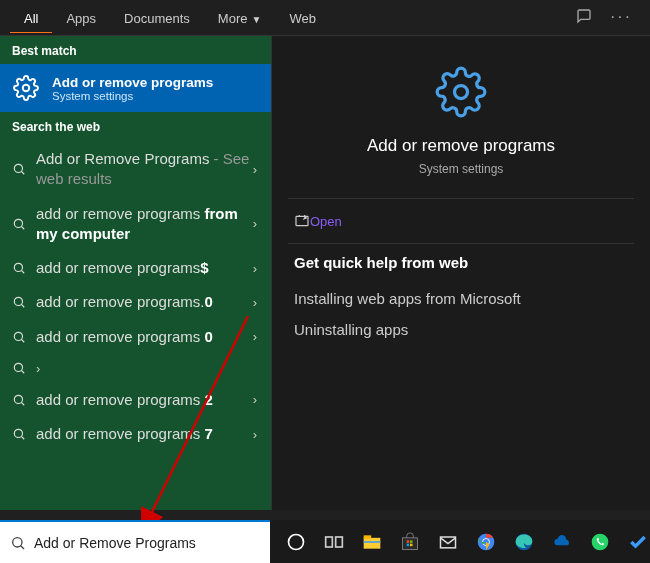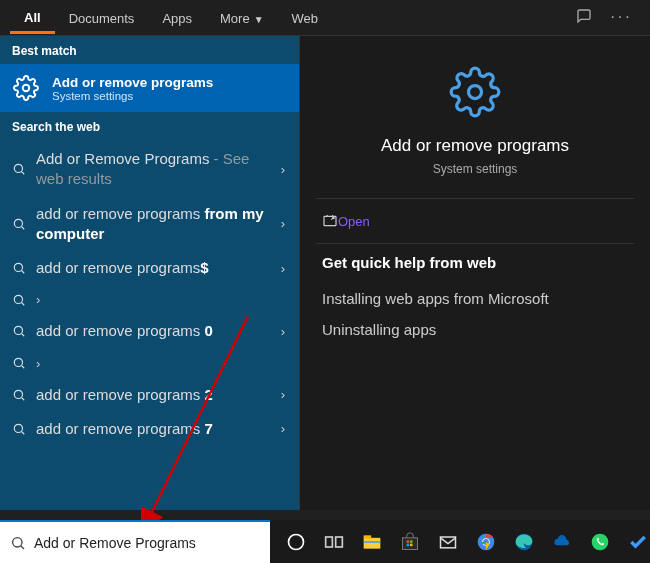--- a/index.html
+++ b/index.html
@@ -1,27 +1,27 @@
 <!DOCTYPE html>
 <html><head>
 <meta charset="utf-8">
 <style>
   * { margin: 0; padding: 0; box-sizing: border-box; font-family: "Segoe UI", -apple-system, sans-serif; }
   body { width: 650px; height: 563px; background: #202020; color: #fff; overflow: hidden; position: relative; }
 
   .tabs { display: flex; align-items: center; height: 36px; padding: 0 10px; background: #1f1f1f; border-bottom: 1px solid #333; }
   .tab { padding: 8px 14px 6px; font-size: 13px; color: #ccc; cursor: pointer; }
-  .tab.active { color: #fff; border-bottom: 3px solid #f97316; font-weight: 700; }
+  .tab.active { color: #fff; border-bottom: 1px solid #f97316; font-weight: 400; }
   .tab .chev { margin-left: 4px; font-size: 10px; }
   .tabs-right { margin-left: auto; display: flex; gap: 18px; padding-right: 8px; color: #aaa; }
   .tabs-right svg { width: 16px; height: 16px; }
 
   .main { display: flex; height: 474px; }
 
-  .left { width: 300px; background: #0c4a6e; border-right: 1px solid #333; overflow: hidden; }
+  .left { width: 272px; background: #14532d; border-right: 1px solid #333; overflow: hidden; }
   .section-label { font-size: 12px; font-weight: 600; color: #fff; padding: 8px 12px 6px; }
 
   .best-match { display: flex; align-items: center; gap: 12px; padding: 10px 12px; background: #0063b1; }
   .best-match .gear { width: 28px; height: 28px; display: flex; align-items: center; justify-content: center; }
   .best-match .gear svg { width: 26px; height: 26px; stroke: #fff; }
   .bm-title { font-size: 13.5px; font-weight: 600; color: #fff; }
   .bm-sub { font-size: 11.5px; color: #cfe6f8; }
 
   .web-list { padding: 2px 0; }
   .web-item { display: flex; align-items: center; padding: 7px 12px 7px 10px; cursor: pointer; }
@@ -54,22 +54,22 @@
   .searchbox input { border: none; outline: none; font-size: 14px; color: #222; flex: 1; background: transparent; }
   .tb-icons { display: flex; align-items: center; gap: 14px; padding-left: 14px; }
   .tb-icon { width: 24px; height: 24px; display: flex; align-items: center; justify-content: center; }
   .tb-icon svg, .tb-icon span { width: 20px; height: 20px; }
 </style>
 </head>
 <body>
 
 <div class="tabs">
   <div class="tab active">All</div>
+  <div class="tab">Apps</div>
   <div class="tab">Documents</div>
-  <div class="tab">Apps</div>
   <div class="tab"><span>More</span><span class="chev">▼</span></div>
   <div class="tab">Web</div>
   <div class="tabs-right">
     <span>
       <svg viewBox="0 0 24 24" fill="none" stroke="currentColor" stroke-width="2">
           <path d="M21 15a2 2 0 0 1-2 2H7l-4 4V5a2 2 0 0 1 2-2h14a2 2 0 0 1 2 2z"></path>
         </svg>
     </span>
     <span style="font-size:16px;letter-spacing:2px;">···</span>
   </div>
@@ -125,20 +125,21 @@
           <div class="txt"><span>add or remove programs</span><b>$</b></div>
           <div class="chev">›</div>
         </div>
         <div class="web-item">
           <div class="sicon">
             <svg viewBox="0 0 24 24" fill="none" stroke-width="2">
               <circle cx="11" cy="11" r="7"></circle>
               <path d="m21 21-5-5"></path>
             </svg>
           </div>
+          <div class="txt"><span>add or remove programs.</span><b>0</b></div>
           <div class="chev">›</div>
         </div>
         <div class="web-item">
           <div class="sicon">
             <svg viewBox="0 0 24 24" fill="none" stroke-width="2">
               <circle cx="11" cy="11" r="7"></circle>
               <path d="m21 21-5-5"></path>
             </svg>
           </div>
           <div class="txt"><span>add or remove programs </span><b>0</b></div>

